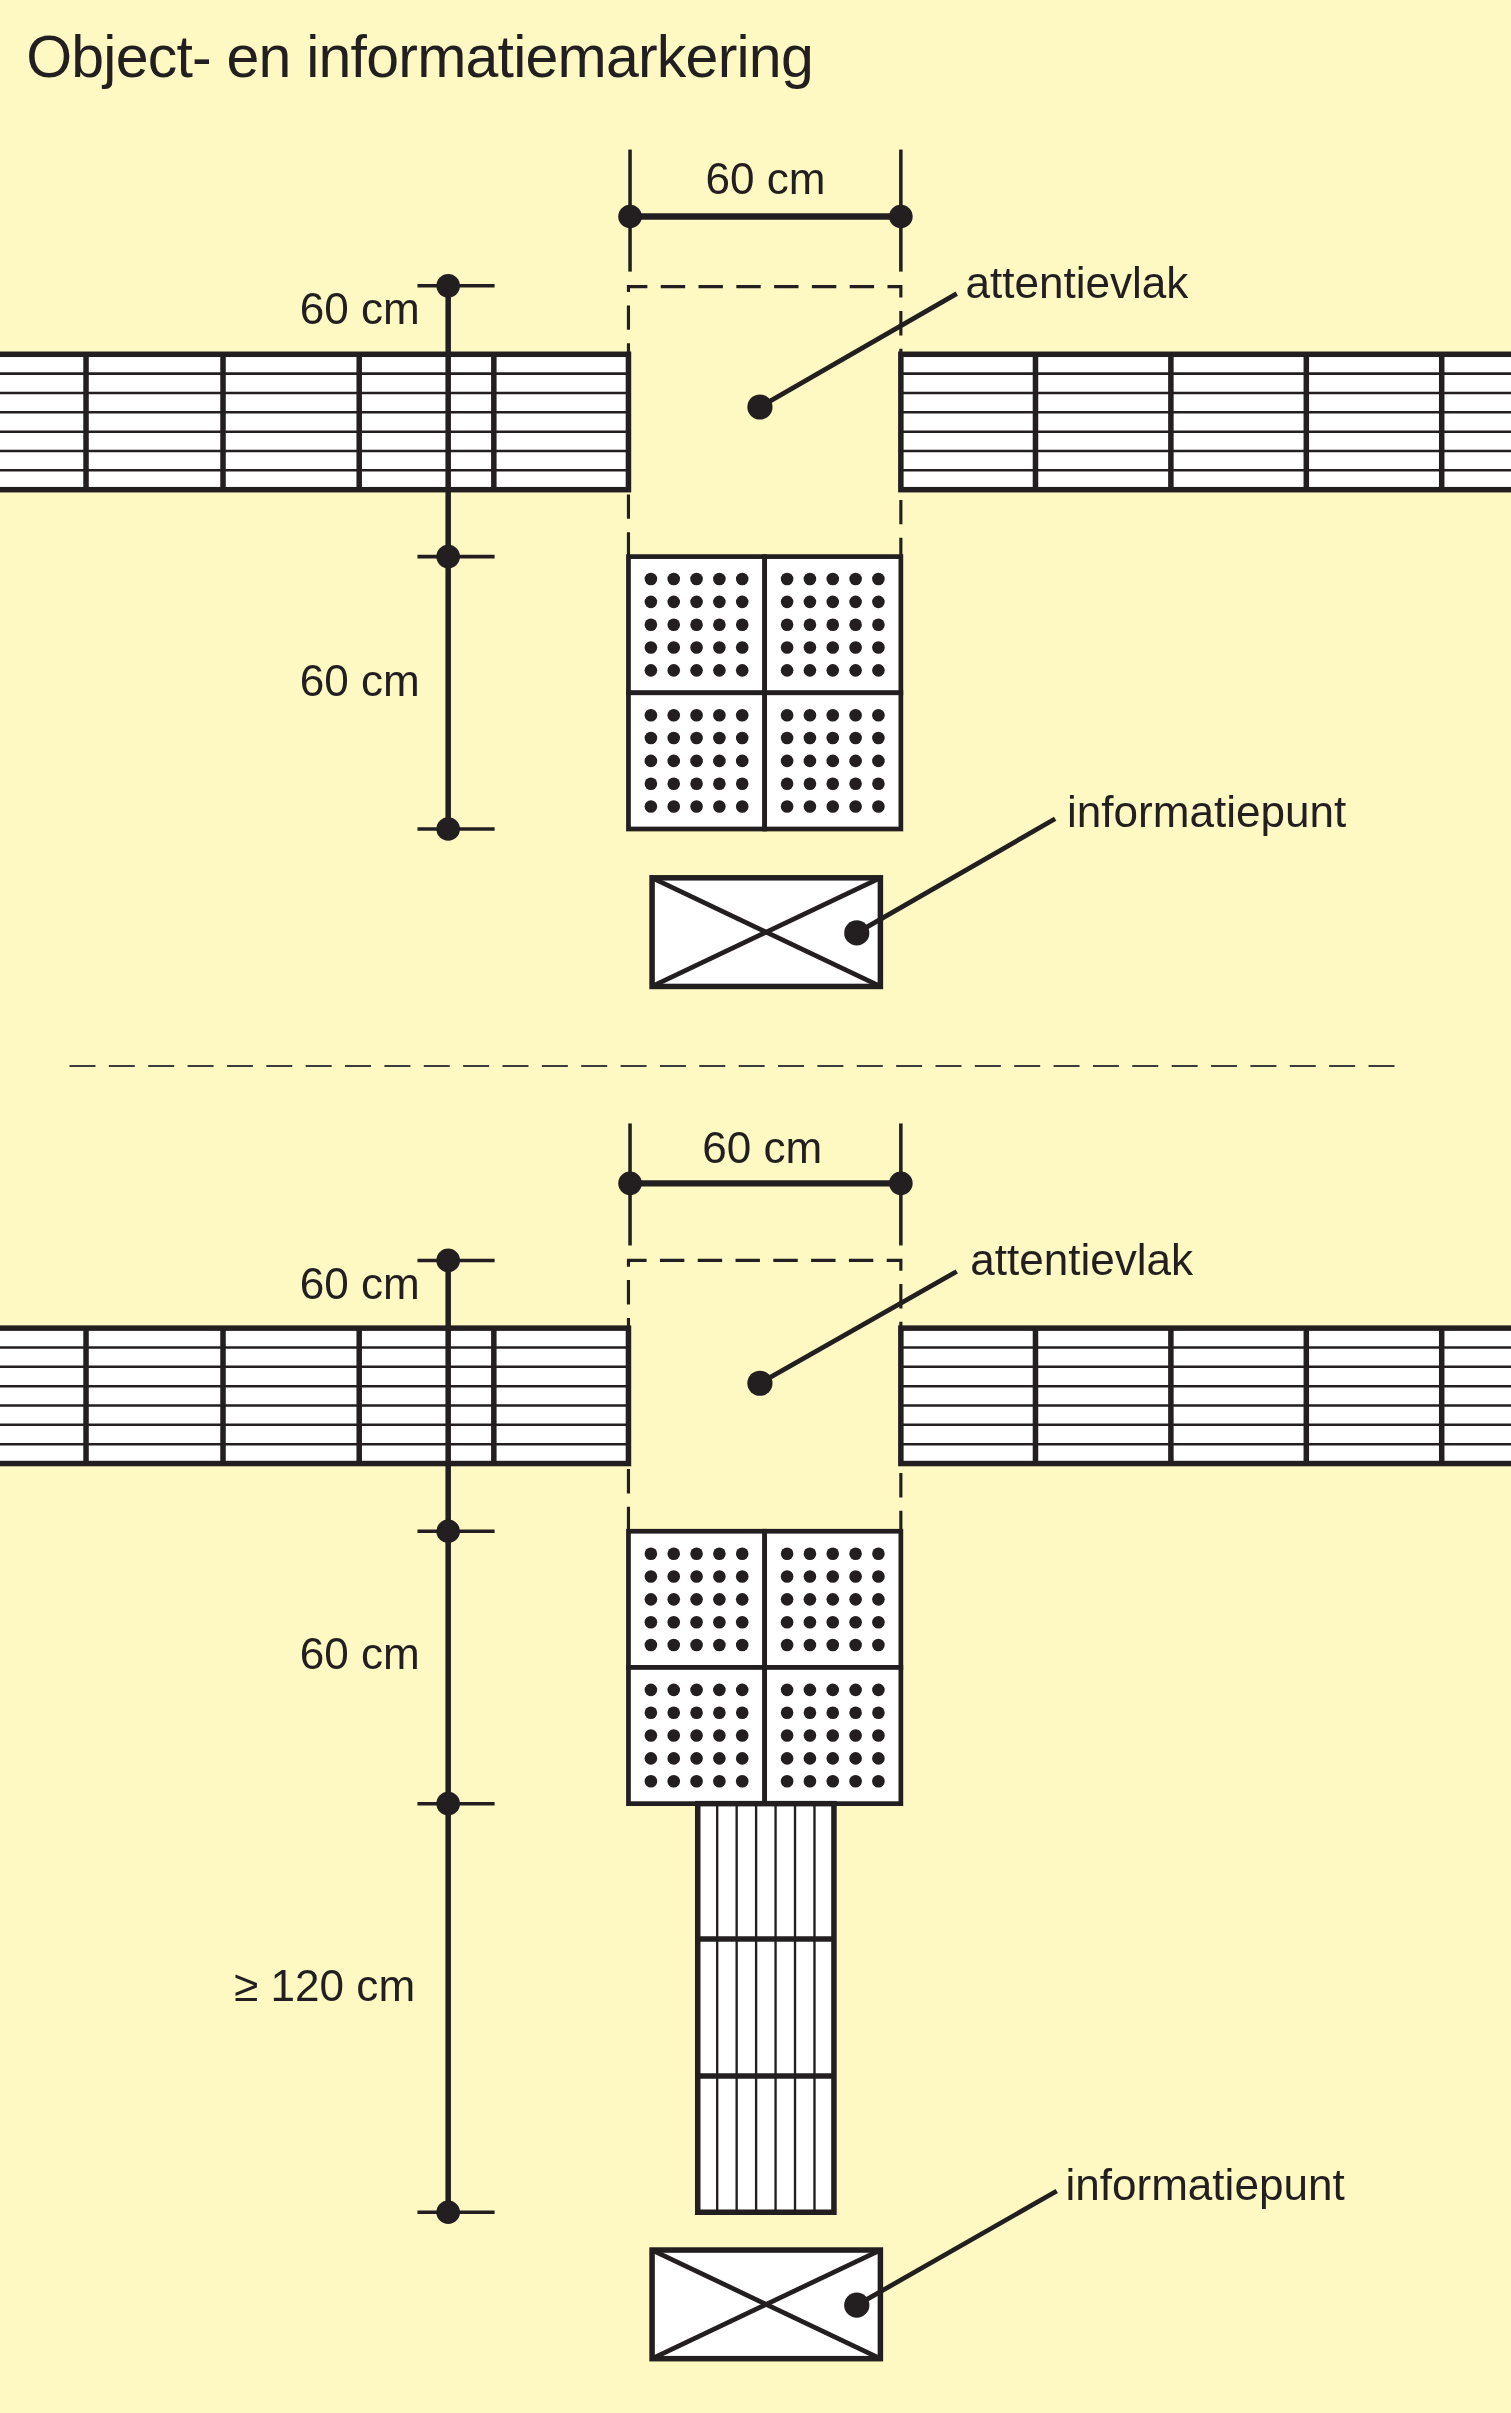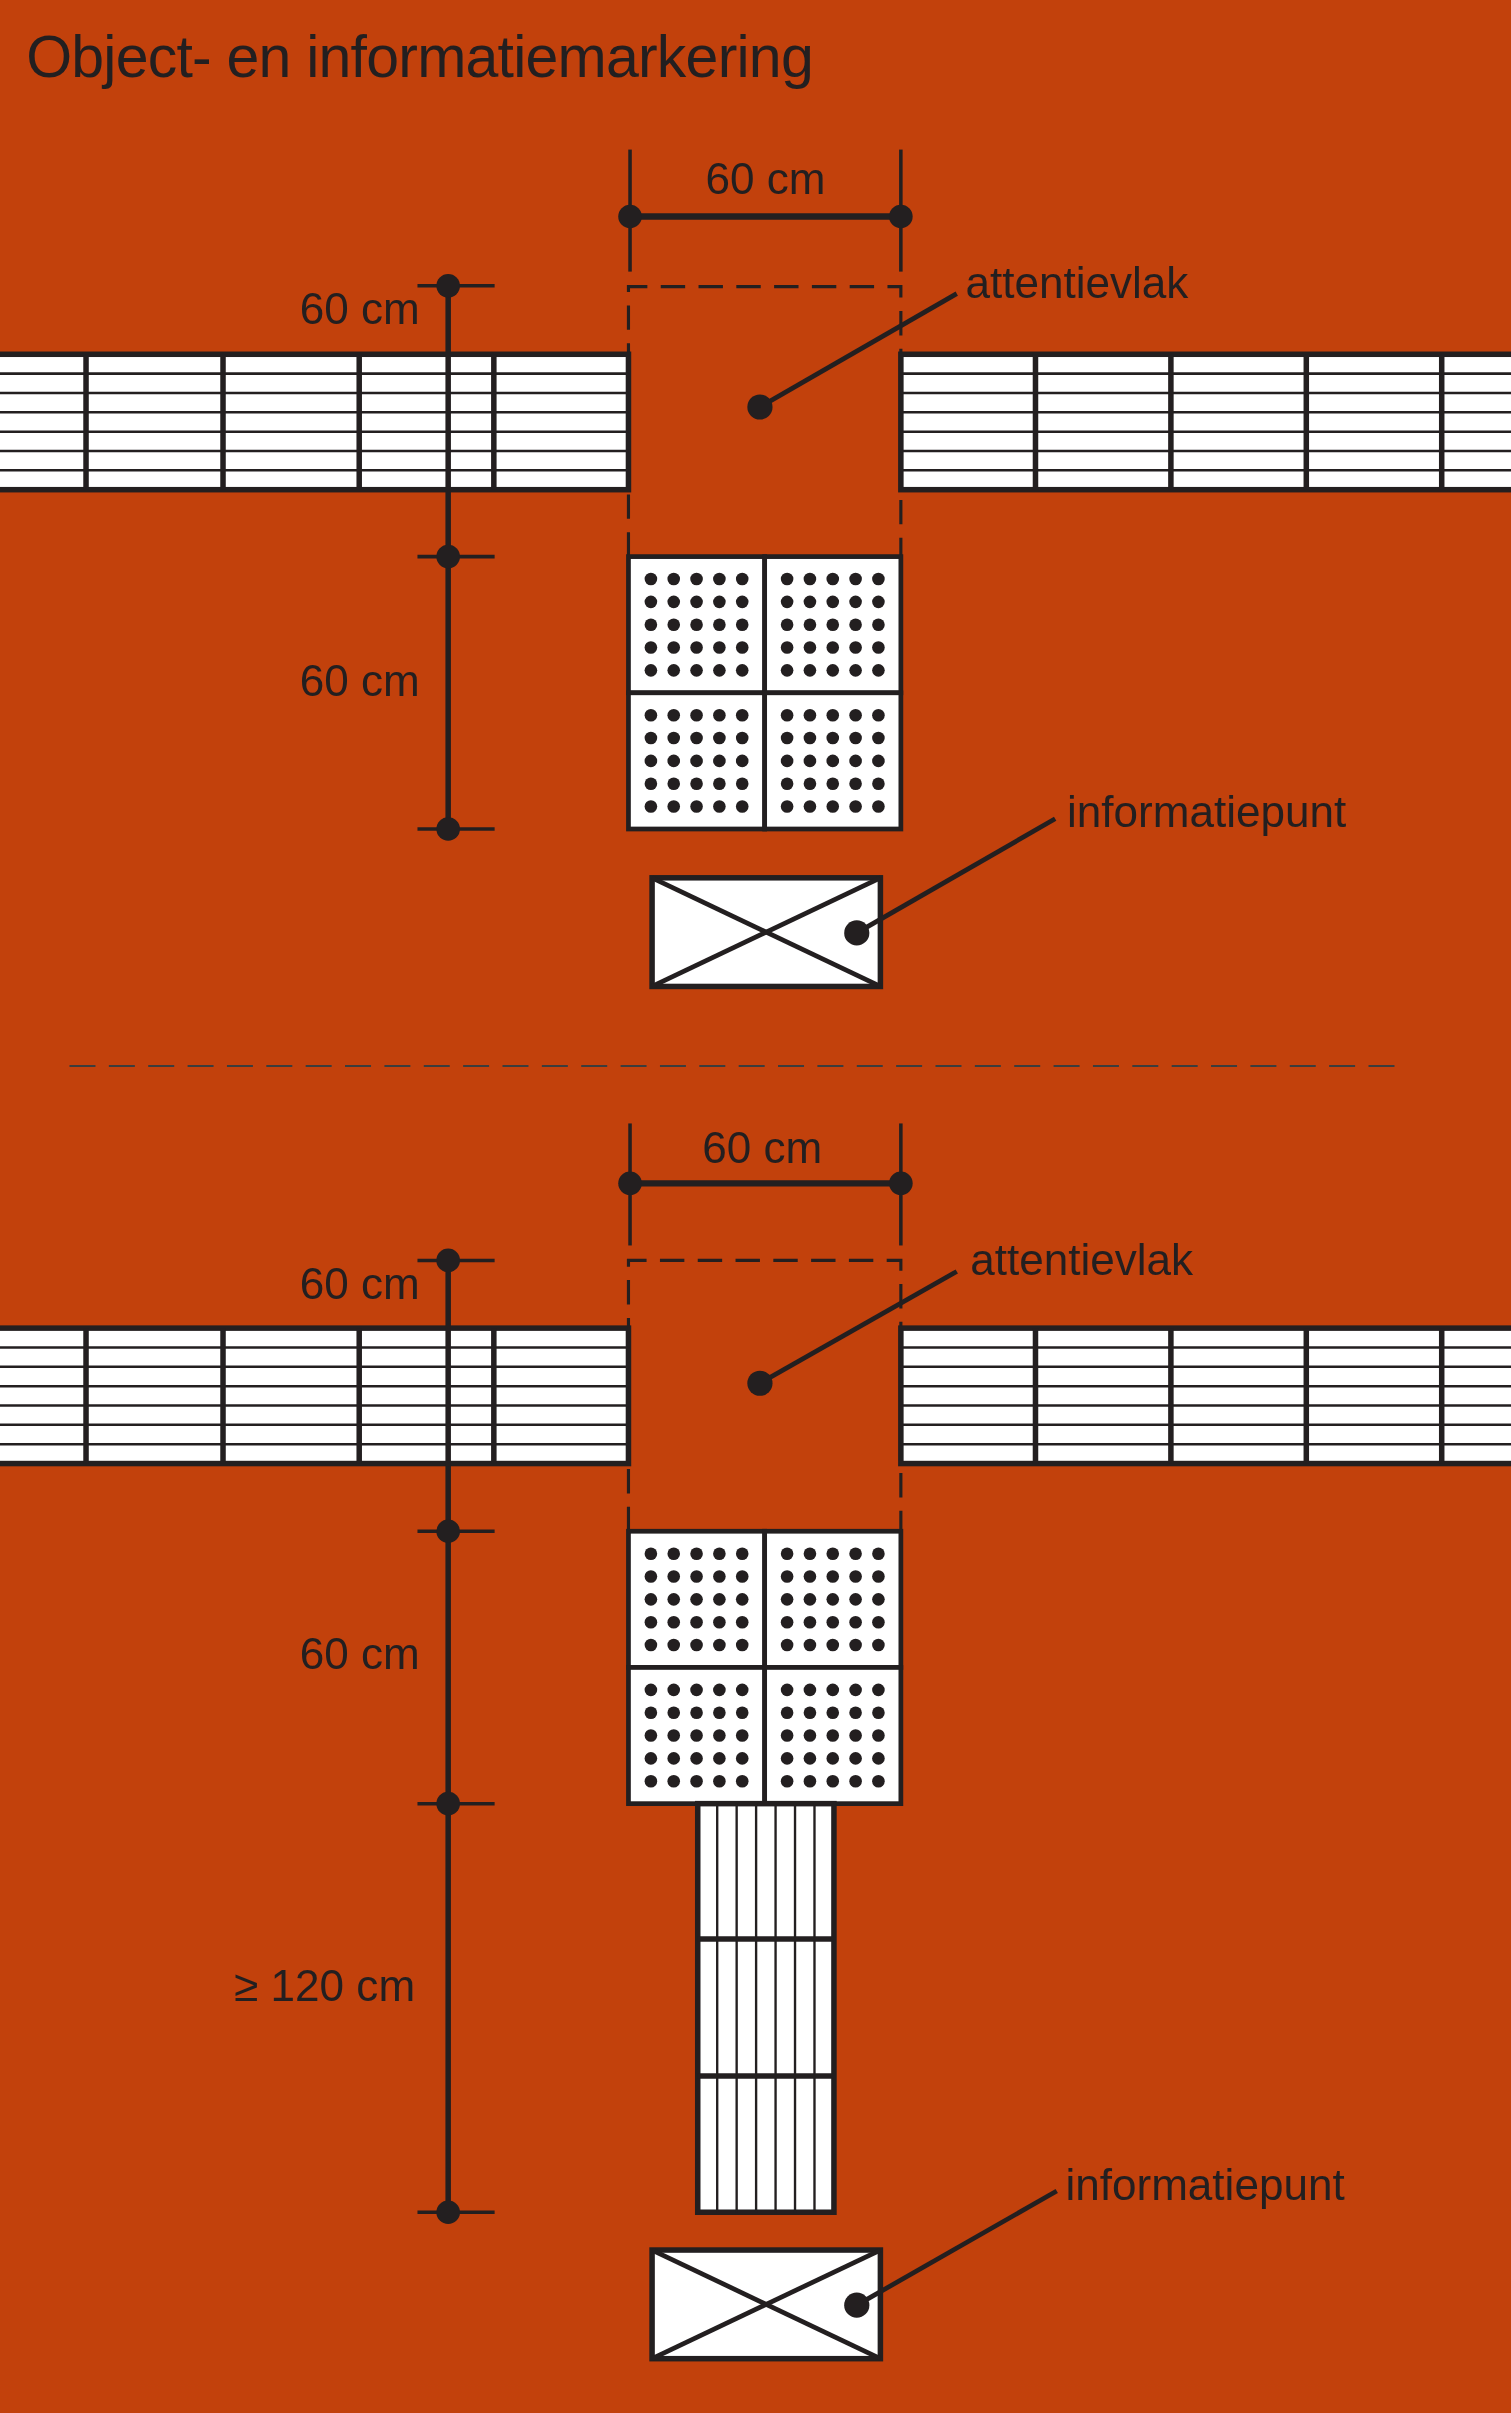--- a/index.html
+++ b/index.html
@@ -1,17 +1,17 @@
 <!DOCTYPE html>
 <html style="font-size:12.6px"><head>
 <meta charset="utf-8">
 <style>
   html,body{margin:0;padding:0;}
   body{width:1512px;height:2413px;background:#ffffff;overflow:hidden;}
-  .canvas{position:relative;width:1512px;height:2413px;background:#c2410c;text-decoration:underline;}
+  .canvas{position:relative;width:1512px;height:2413px;background:#fef9c3;text-decoration:underline;}
   svg{display:block;}
   text{font-family:"Liberation Sans","DejaVu Sans",sans-serif;fill:#231f20;}
   .title{font-size:75px;letter-spacing:-1px;}
   .lbl{font-size:56px;}
 </style>
 </head>
 <body style="background: rgb(255, 255, 255);">
 
 <div class="canvas">
   <svg viewBox="0 0 1920 3065" width="1512" height="2413">

